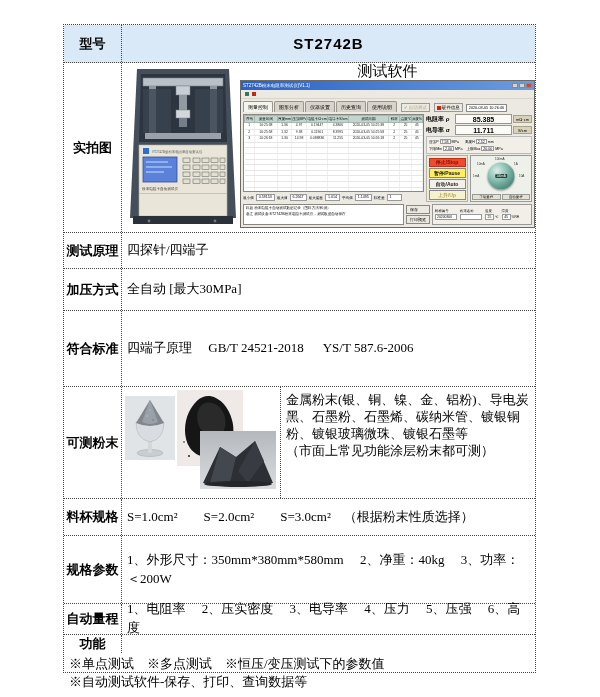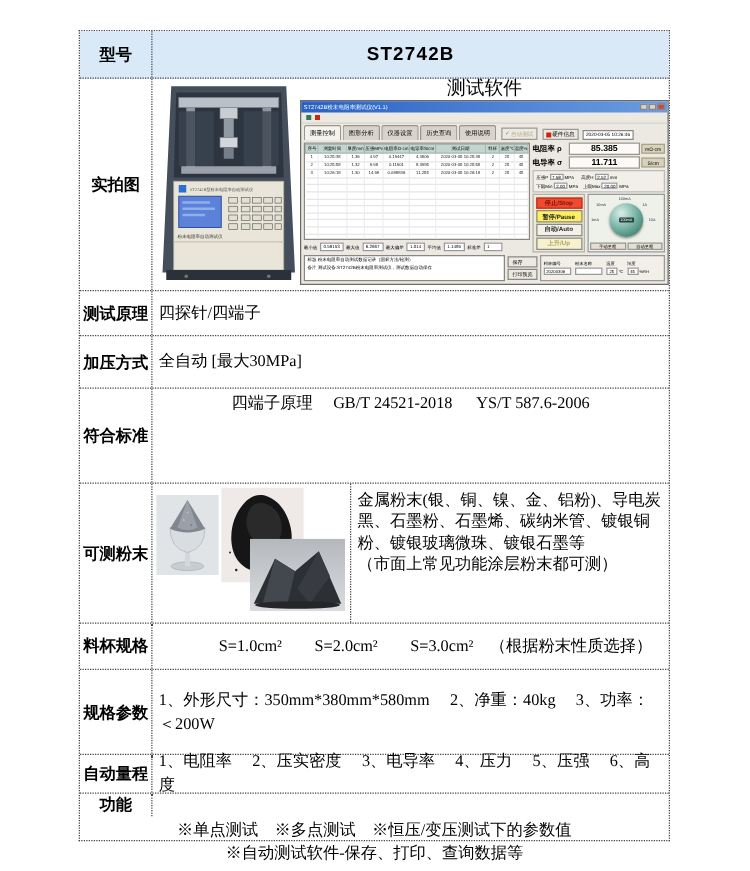--- a/index.html
+++ b/index.html
@@ -86,30 +86,30 @@
   .fields-box { width:100px; flex:none; border:1px solid #999; background:#f1efe8; font-size:3.4px; padding:1px 2px; display:flex; gap:3px; align-items:center; }
   .fgroup { display:flex; flex-direction:column; gap:1px; }
   .fbox { background:#fff; border:1px solid #999; height:6px; line-height:5px; padding:0 1px; min-width:22px; }
   .fbox.small { min-width:9px; text-align:center; }
   .funit { font-size:3.2px; }
 
   
   .principle-row { height:36px; }
   .pressing-row { height:42px; }
   .standards-row { height:76px; }
-  .standards-cell { flex-direction:row; align-items:flex-start; justify-content:center; }
+  .standards-cell { flex-direction:column; align-items:flex-start; justify-content:center; }
   .powders-row { height:112px; }
   .powder-imgs { width:159px; flex:none; border-right:1px dotted #444; position:relative; }
   .powder-text-cell { flex:1; padding:4px 5px; font-size:13px; line-height:1.32; }
   .powder-bold { font-weight:normal; }
-  .cup-row { height:37px;gap:48px; }
+  .cup-row { height:37px; }
   .specs-row { height:68px; }
   .params-row { height:31px; }
   .functions-row { height:37px;flex-direction:column; }
-  .two-line { flex-direction:column; align-items:center; justify-content:center; line-height:1.35; }
+  .two-line { flex-direction:column; align-items:flex-start; justify-content:center; line-height:1.35; }
 </style>
 </head>
 <body>
 
 <div class="spec-table">
 
   <div class="row model-row">
     <div class="label-cell">型号</div>
     <div class="value-cell model-value">ST2742B</div>
   </div>

